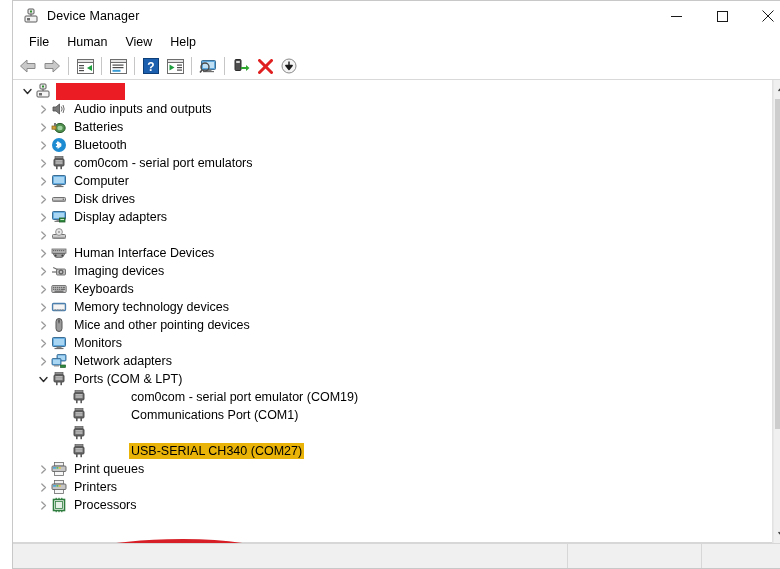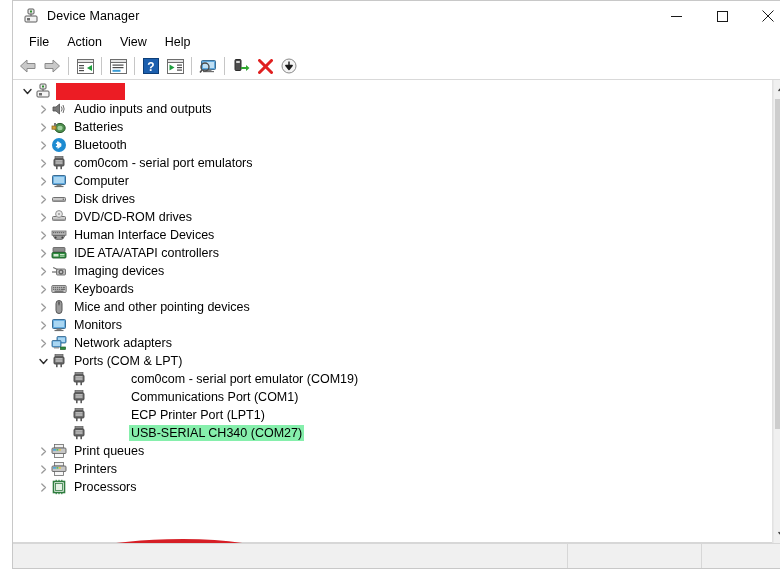--- a/index.html
+++ b/index.html
@@ -156,21 +156,21 @@
     flex: 0 0 auto;
     position: relative;
   }
   .row .label {
     font-size: 12.5px;
     color: #000000;
     line-height: 16px;
     padding: 0 2px;
   }
   .row.selected .label {
-    background: #86efac;
+    background: #eab308;
   }
   .row .redbox {
     display: inline-block;
     width: 69px;
     height: 17px;
     background: #ec1c24;
   }
 
   
   .lvl0 { padding-left: 6px; }
@@ -271,21 +271,21 @@
         <svg width="12" height="12" viewBox="0 0 12 12">
           <line x1="0.5" y1="0.5" x2="11.5" y2="11.5" stroke="#1a1a1a" stroke-width="1"></line>
           <line x1="11.5" y1="0.5" x2="0.5" y2="11.5" stroke="#1a1a1a" stroke-width="1"></line>
         </svg>
       </div>
     </div>
   </div>
 
   <div class="menubar">
     <div class="menu-item">File</div>
-    <div class="menu-item">Action</div>
+    <div class="menu-item">Human</div>
     <div class="menu-item">View</div>
     <div class="menu-item">Help</div>
   </div>
 
   <div class="toolbar">
 
     <div class="tb-btn">
       <svg width="18" height="16" viewBox="0 0 18 16">
         <path d="M8 2 L1.5 8 L8 14 L8 10.5 L16 10.5 L16 5.5 L8 5.5 Z" fill="#c9c9c9" stroke="#8a8a8a" stroke-width="1" stroke-linejoin="round"></path>
       </svg>
@@ -498,36 +498,53 @@
           <span class="dicon">
             <svg width="16" height="16" viewBox="0 0 16 16">
               <rect x="1.5" y="6.5" width="13" height="4" rx="1" fill="#c9c9c9" stroke="#707070" stroke-width="1"></rect>
               <rect x="1.5" y="9" width="13" height="1.5" fill="#9a9a9a"></rect>
               <circle cx="12.3" cy="8.3" r="0.7" fill="#5a5a5a"></circle>
             </svg>
           </span>
           <span class="label">Disk drives</span>
         </div>
 
+        <div class="row lvl1">
+          <span class="twisty">
+            <svg width="9" height="9" viewBox="0 0 9 9">
+                <path d="M2.8 1 L6.5 4.5 L2.8 8" fill="none" stroke="#9a9a9a" stroke-width="1.3" stroke-linecap="round" stroke-linejoin="round"></path>
+              </svg>
+          </span>
+          <span class="dicon">
+            <svg width="16" height="16" viewBox="0 0 16 16">
+              <rect x="1.5" y="2.5" width="13" height="8" rx="1" fill="#5aa5dd" stroke="#3c6d93" stroke-width="1"></rect>
+              <rect x="2.8" y="3.8" width="10.4" height="5.3" fill="#a9d6f2"></rect>
+              <rect x="5.5" y="10.5" width="5" height="1.3" fill="#7d7d7d"></rect>
+              <rect x="3.5" y="11.8" width="9" height="1.1" fill="#6e6e6e"></rect>
+              <rect x="8.5" y="9" width="5.5" height="4" fill="#2f8c3f" stroke="#1d5a28" stroke-width="0.8"></rect>
+              <rect x="9.4" y="10" width="3.7" height="1" fill="#c9e6c9"></rect>
+            </svg>
+          </span>
+          <span class="label">Display adapters</span>
+        </div>
 
         <div class="row lvl1">
           <span class="twisty">
             <svg width="9" height="9" viewBox="0 0 9 9">
                 <path d="M2.8 1 L6.5 4.5 L2.8 8" fill="none" stroke="#9a9a9a" stroke-width="1.3" stroke-linecap="round" stroke-linejoin="round"></path>
               </svg>
           </span>
           <span class="dicon">
             <svg width="16" height="16" viewBox="0 0 16 16">
               <rect x="1.5" y="7.5" width="13" height="4" rx="1" fill="#d2d2d2" stroke="#707070" stroke-width="1"></rect>
               <rect x="1.5" y="9.8" width="13" height="1.7" fill="#a0a0a0"></rect>
               <circle cx="8" cy="5" r="3.4" fill="#e8e8e8" stroke="#888888" stroke-width="0.9"></circle>
               <circle cx="8" cy="5" r="1" fill="#9a9a9a"></circle>
             </svg>
           </span>
-          <span class="label">DVD/CD-ROM drives</span>
         </div>
 
         <div class="row lvl1">
           <span class="twisty">
             <svg width="9" height="9" viewBox="0 0 9 9">
                 <path d="M2.8 1 L6.5 4.5 L2.8 8" fill="none" stroke="#9a9a9a" stroke-width="1.3" stroke-linecap="round" stroke-linejoin="round"></path>
               </svg>
           </span>
           <span class="dicon">
             <svg width="16" height="16" viewBox="0 0 16 16">
@@ -539,37 +556,20 @@
               <rect x="10" y="5" width="1.3" height="1.2" fill="#6b6b6b"></rect>
               <rect x="12" y="5" width="1.3" height="1.2" fill="#6b6b6b"></rect>
               <path d="M2 8.5 Q4 13.5 7 12.5 Q8 12 9 12.5 Q12 13.5 14 8.5 Z" fill="#9d9d9d" stroke="#5f5f5f" stroke-width="0.8"></path>
               <circle cx="4.6" cy="10.4" r="1" fill="#3d3d3d"></circle>
               <circle cx="11.4" cy="10.4" r="1" fill="#3d3d3d"></circle>
             </svg>
           </span>
           <span class="label">Human Interface Devices</span>
         </div>
 
-        <div class="row lvl1">
-          <span class="twisty">
-            <svg width="9" height="9" viewBox="0 0 9 9">
-                <path d="M2.8 1 L6.5 4.5 L2.8 8" fill="none" stroke="#9a9a9a" stroke-width="1.3" stroke-linecap="round" stroke-linejoin="round"></path>
-              </svg>
-          </span>
-          <span class="dicon">
-            <svg width="16" height="16" viewBox="0 0 16 16">
-              <rect x="2" y="2.5" width="12" height="4.5" rx="0.8" fill="#8e8e8e" stroke="#5a5a5a" stroke-width="0.8"></rect>
-              <rect x="1" y="7.5" width="14" height="5.5" rx="1" fill="#2f8c3f" stroke="#1d5a28" stroke-width="0.9"></rect>
-              <rect x="2.5" y="9" width="5" height="2.5" fill="#d4e9d4"></rect>
-              <rect x="9" y="9" width="4.5" height="1" fill="#c9e6c9"></rect>
-              <rect x="9" y="10.6" width="4.5" height="1" fill="#c9e6c9"></rect>
-            </svg>
-          </span>
-          <span class="label">IDE ATA/ATAPI controllers</span>
-        </div>
 
         <div class="row lvl1">
           <span class="twisty">
             <svg width="9" height="9" viewBox="0 0 9 9">
                 <path d="M2.8 1 L6.5 4.5 L2.8 8" fill="none" stroke="#9a9a9a" stroke-width="1.3" stroke-linecap="round" stroke-linejoin="round"></path>
               </svg>
           </span>
           <span class="dicon">
             <svg width="16" height="16" viewBox="0 0 16 16">
               <rect x="5.5" y="6" width="9" height="6" rx="1" fill="#bdbdbd" stroke="#6a6a6a" stroke-width="0.9"></rect>
@@ -601,20 +601,38 @@
               <rect x="4" y="7.7" width="1.4" height="1.3" fill="#6b6b6b"></rect>
               <rect x="6" y="7.7" width="1.4" height="1.3" fill="#6b6b6b"></rect>
               <rect x="8" y="7.7" width="1.4" height="1.3" fill="#6b6b6b"></rect>
               <rect x="10" y="7.7" width="3.9" height="1.3" fill="#6b6b6b"></rect>
               <rect x="3.5" y="9.6" width="9" height="1.3" fill="#6b6b6b"></rect>
             </svg>
           </span>
           <span class="label">Keyboards</span>
         </div>
 
+        <div class="row lvl1">
+          <span class="twisty">
+            <svg width="9" height="9" viewBox="0 0 9 9">
+                <path d="M2.8 1 L6.5 4.5 L2.8 8" fill="none" stroke="#9a9a9a" stroke-width="1.3" stroke-linecap="round" stroke-linejoin="round"></path>
+              </svg>
+          </span>
+          <span class="dicon">
+            <svg width="16" height="16" viewBox="0 0 16 16">
+              <rect x="1.5" y="4.5" width="13" height="7" rx="1" fill="#e3e3e3" stroke="#4a7fae" stroke-width="1.3"></rect>
+              <rect x="3" y="6" width="10" height="4" fill="#f4f4f4"></rect>
+              <rect x="3.5" y="10.4" width="1.6" height="1.1" fill="#8a8a8a"></rect>
+              <rect x="6" y="10.4" width="1.6" height="1.1" fill="#8a8a8a"></rect>
+              <rect x="8.5" y="10.4" width="1.6" height="1.1" fill="#8a8a8a"></rect>
+              <rect x="11" y="10.4" width="1.6" height="1.1" fill="#8a8a8a"></rect>
+            </svg>
+          </span>
+          <span class="label">Memory technology devices</span>
+        </div>
 
         <div class="row lvl1">
           <span class="twisty">
             <svg width="9" height="9" viewBox="0 0 9 9">
                 <path d="M2.8 1 L6.5 4.5 L2.8 8" fill="none" stroke="#9a9a9a" stroke-width="1.3" stroke-linecap="round" stroke-linejoin="round"></path>
               </svg>
           </span>
           <span class="dicon">
             <svg width="16" height="16" viewBox="0 0 16 16">
               <rect x="5" y="1.5" width="6" height="13" rx="3" fill="#9a9a9a" stroke="#555555" stroke-width="1"></rect>
@@ -713,21 +731,20 @@
           <span class="dicon">
             <svg width="16" height="16" viewBox="0 0 16 16">
               <rect x="4" y="1.5" width="8" height="2.5" fill="#8d8d8d" stroke="#5a5a5a" stroke-width="0.7"></rect>
               <rect x="3" y="4" width="10" height="7" rx="1" fill="#6f6f6f" stroke="#3e3e3e" stroke-width="0.9"></rect>
               <rect x="4.5" y="5.3" width="7" height="1.2" fill="#d7d7d7"></rect>
               <rect x="4.5" y="7.4" width="7" height="1.2" fill="#d7d7d7"></rect>
               <rect x="5" y="11" width="1.6" height="3.2" fill="#5a5a5a"></rect>
               <rect x="9.4" y="11" width="1.6" height="3.2" fill="#5a5a5a"></rect>
             </svg>
           </span>
-          <span class="label">ECP Printer Port (LPT1)</span>
         </div>
 
         <div class="row lvl2 selected">
           <span class="dicon">
             <svg width="16" height="16" viewBox="0 0 16 16">
               <rect x="4" y="1.5" width="8" height="2.5" fill="#8d8d8d" stroke="#5a5a5a" stroke-width="0.7"></rect>
               <rect x="3" y="4" width="10" height="7" rx="1" fill="#6f6f6f" stroke="#3e3e3e" stroke-width="0.9"></rect>
               <rect x="4.5" y="5.3" width="7" height="1.2" fill="#d7d7d7"></rect>
               <rect x="4.5" y="7.4" width="7" height="1.2" fill="#d7d7d7"></rect>
               <rect x="5" y="11" width="1.6" height="3.2" fill="#5a5a5a"></rect>

